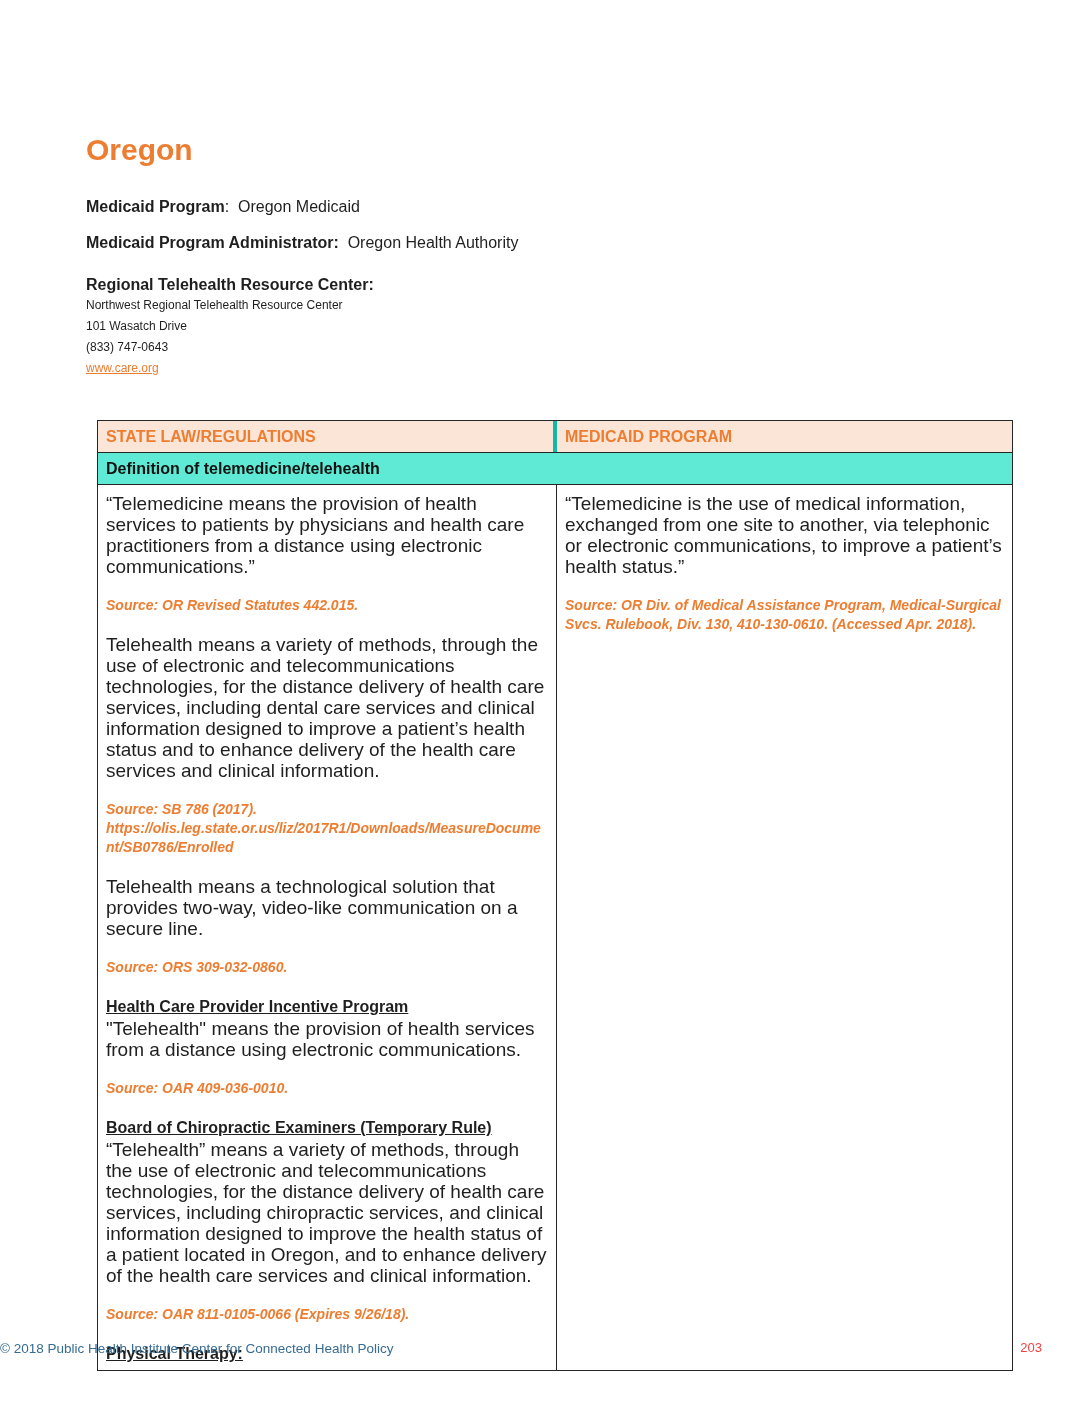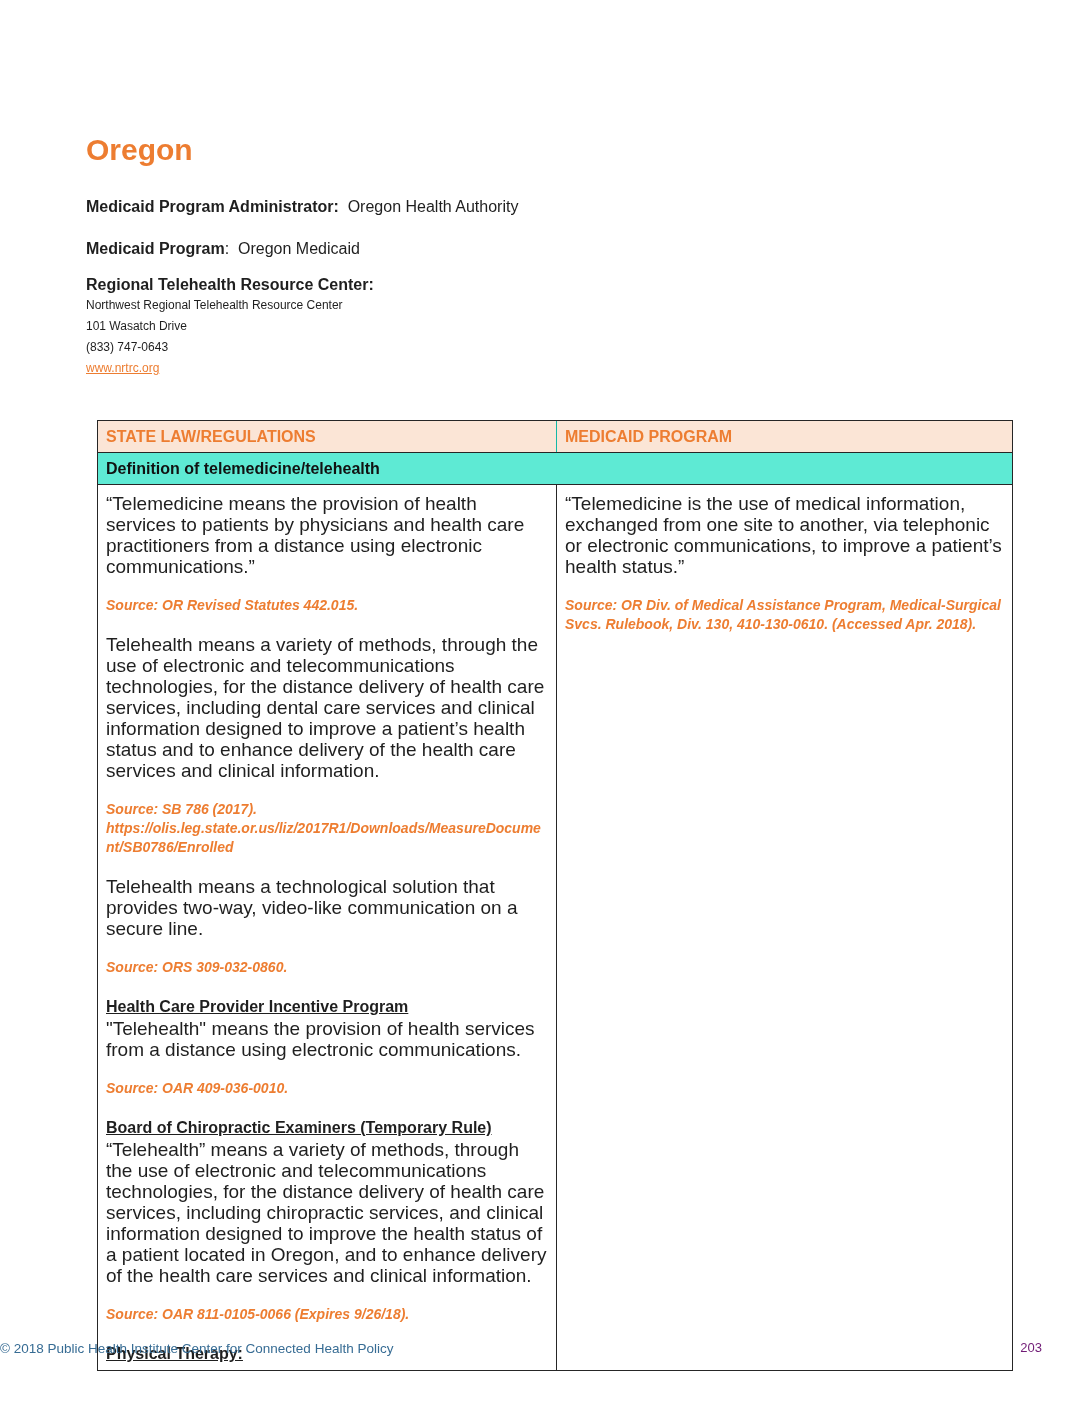--- a/index.html
+++ b/index.html
@@ -28,21 +28,21 @@
 
   
   .pol-table {
     margin-left:11px; margin-top:41px; width:916px;
     border:1px solid #262626;
   }
   .t-header { display:grid; grid-template-columns:459px 1fr; background:#FBE5D6; }
   .t-hcell {
     padding:7px 8px 6px 8px; color:#ED7D31; font-weight:bold; font-size:16px;
   }
-  .t-hcell.left { border-right:1px solid #14b8a6; }
+  .t-hcell.left { border-right:4px solid #14b8a6; }
   .t-section {
     background:#5eead4; border-top:1px solid #262626; border-bottom:1px solid #262626;
     font-weight:bold; font-size:16px; padding:7px 8px 6px 8px; color:#111111;
   }
   .t-body { display:grid; grid-template-columns:459px 1fr; min-height:801px; }
   .t-cell { padding:8px 9px 6px 8px; }
   .t-cell.left { border-right:1px solid #262626; }
 
   .para   { font-size:19px; line-height:21px; margin-bottom:19px; }
   .source {
@@ -56,40 +56,40 @@
   }
   .last { margin-bottom:0; }
 
   
   .footer-copy {
     position:absolute; left:0; top:1341px; width:100%;
     text-align:left; color:#376C94; font-size:13.5px;
   }
   .footer-page {
     position:absolute; right:46px; top:1340px;
-    color:#701a75; font-size:13px;
+    color:#ef4444; font-size:13px;
   }
 </style>
 </head>
 <body>
 
 <div class="page">
 
   <h1 class="title">Oregon</h1>
 
+  <p class="info-line mb14"><span class="b">Medicaid Program</span><span>:  Oregon Medicaid</span></p>
+
   <p class="info-line mb21"><span class="b">Medicaid Program Administrator:</span><span>  Oregon Health Authority</span></p>
-
-  <p class="info-line mb14"><span class="b">Medicaid Program</span><span>:  Oregon Medicaid</span></p>
 
   <div>
     <p class="rtrc-label">Regional Telehealth Resource Center:</p>
     <p class="rtrc-line">Northwest Regional Telehealth Resource Center</p>
     <p class="rtrc-line">101 Wasatch Drive</p>
     <p class="rtrc-line">(833) 747-0643</p>
-    <p class="rtrc-line"><a class="link">www.nrtrc.org</a></p>
+    <p class="rtrc-line"><a class="link">www.care.org</a></p>
   </div>
 
   <div class="pol-table">
 
     <div class="t-header">
       <div class="t-hcell left">STATE LAW/REGULATIONS</div>
       <div class="t-hcell">MEDICAID PROGRAM</div>
     </div>
 
     <div class="t-section">Definition of telemedicine/telehealth</div>

